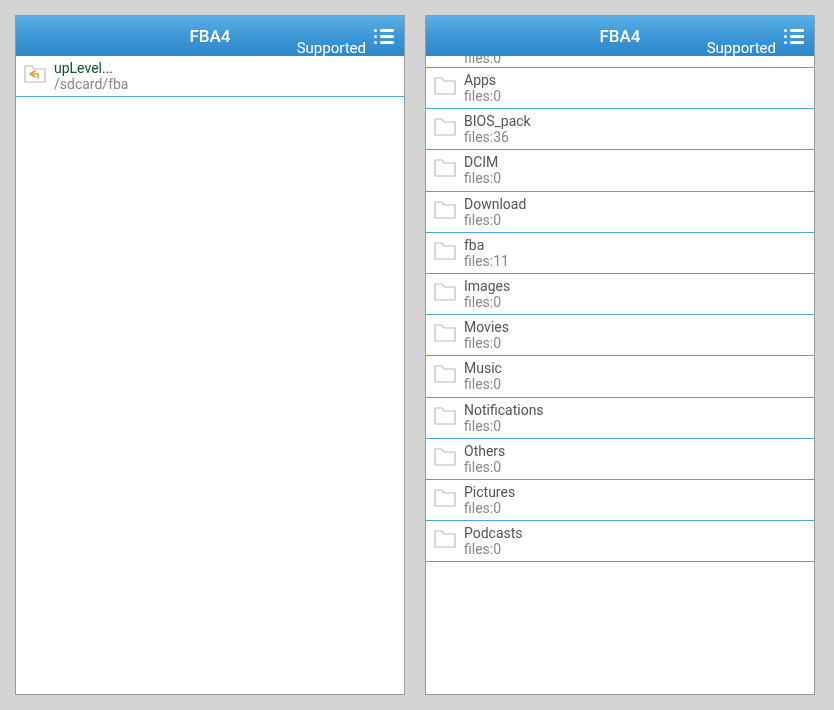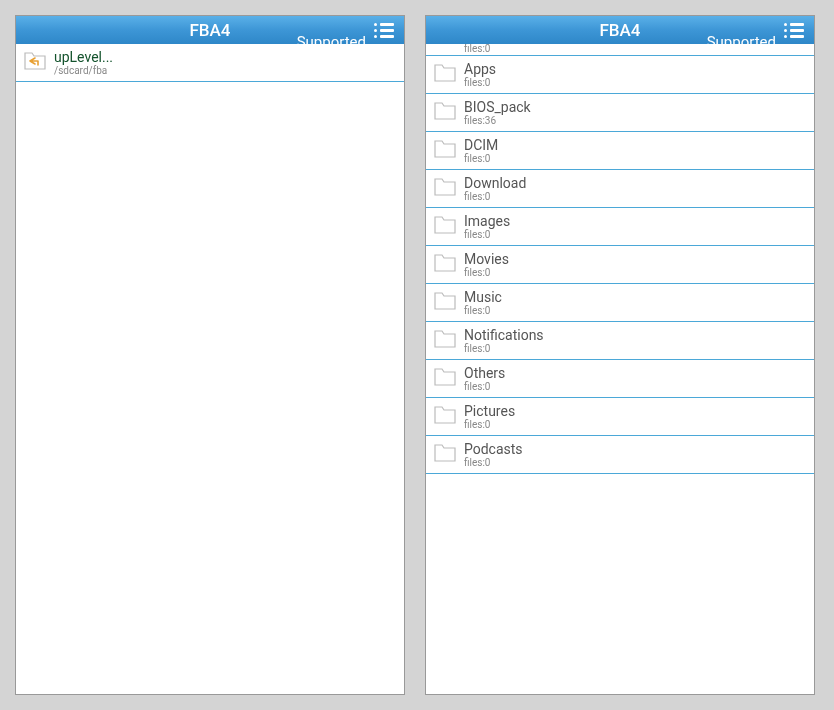--- a/index.html
+++ b/index.html
@@ -16,21 +16,21 @@
       background: #fff;
       width: 390px;
       height: 680px;
       overflow: hidden;
       border: 1px solid #999;
       display: flex;
       flex-direction: column;
     }
     .header {
       background: linear-gradient(to bottom, #5ab0e8 0%, #3d96d6 50%, #2e87c8 100%);
-      height: 28px;
+      height: 40px;
       display: flex;
       align-items: center;
       padding: 0 10px;
       color: #fff;
       position: relative;
       justify-content: flex-end;
     }
     .header-title {
       position: absolute;
       left: 50%;
@@ -100,21 +100,21 @@
     .item-text {
       display: flex;
       flex-direction: column;
       line-height: 1.15;
     }
     .item-name {
       font-size: 14px;
       color: #555;
     }
     .item-sub {
-      font-size: 10px;
+      font-size: 14px;
       color: #888;
     }
     .up-item .item-name {
       color: #14532d;
     }
   </style>
 </head>
 <body>
 
 <div class="phone-screen">
@@ -216,20 +216,29 @@
           <span class="item-text">
             <span class="item-name">Download</span>
             <span class="item-sub">files:0</span>
           </span>
         </div>
         <div class="list-item">
           <span class="folder-icon"><svg width="22" height="18" viewBox="0 0 22 18">
               <path d="M1 4 L1 17 L21 17 L21 4 L10 4 L8 1 L1 1 Z" fill="#fff" stroke="#bbb" stroke-width="1.2"></path>
             </svg></span>
           <span class="item-text">
+            <span class="item-name">fba</span>
+            <span class="item-sub">files:11</span>
+          </span>
+        </div>
+        <div class="list-item">
+          <span class="folder-icon"><svg width="22" height="18" viewBox="0 0 22 18">
+              <path d="M1 4 L1 17 L21 17 L21 4 L10 4 L8 1 L1 1 Z" fill="#fff" stroke="#bbb" stroke-width="1.2"></path>
+            </svg></span>
+          <span class="item-text">
             <span class="item-name">Images</span>
             <span class="item-sub">files:0</span>
           </span>
         </div>
         <div class="list-item">
           <span class="folder-icon"><svg width="22" height="18" viewBox="0 0 22 18">
               <path d="M1 4 L1 17 L21 17 L21 4 L10 4 L8 1 L1 1 Z" fill="#fff" stroke="#bbb" stroke-width="1.2"></path>
             </svg></span>
           <span class="item-text">
             <span class="item-name">Movies</span>

